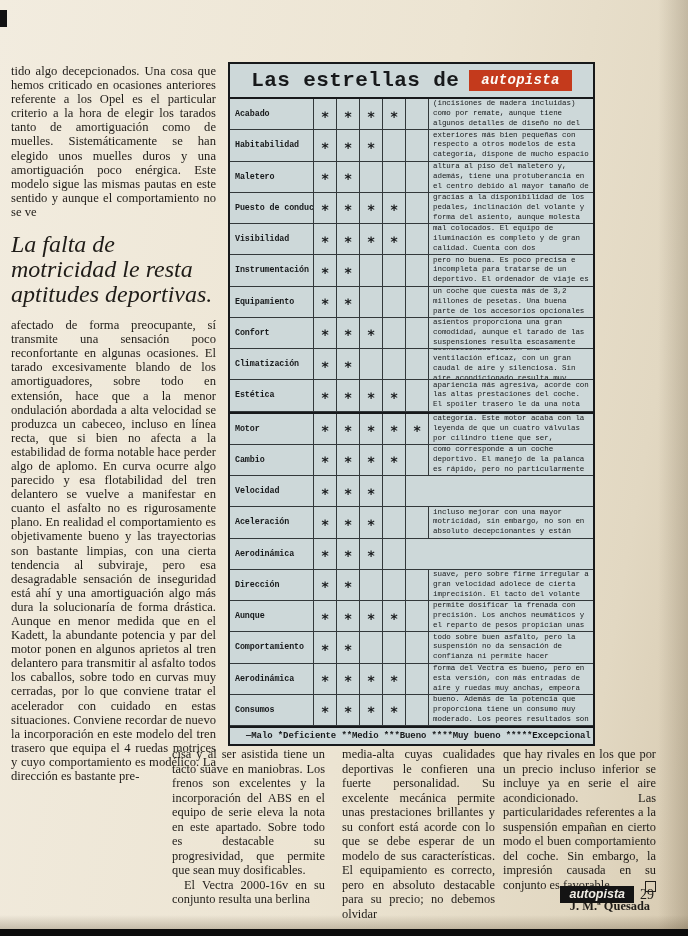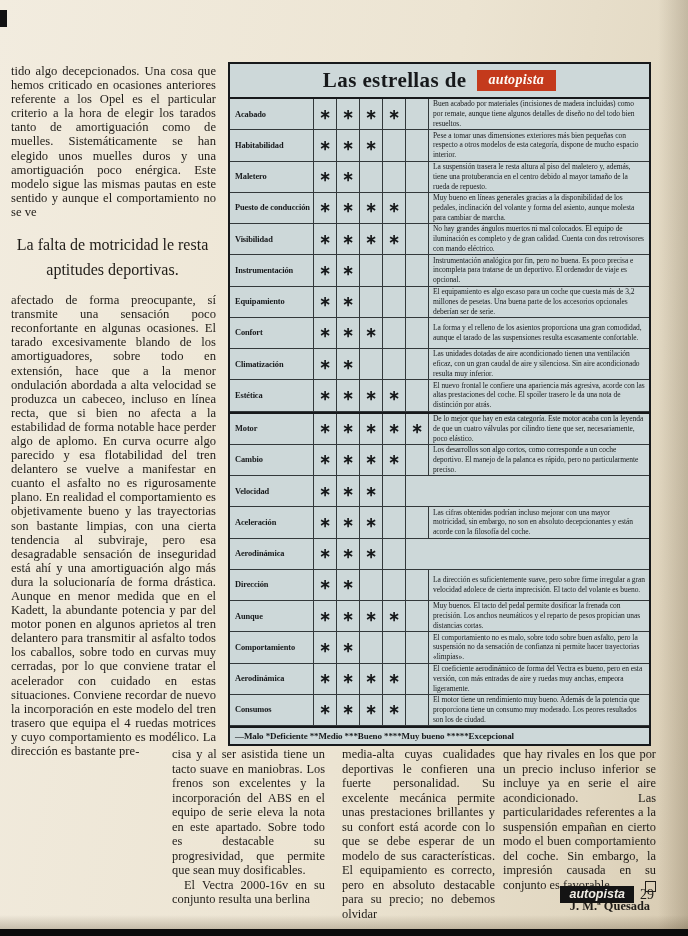--- a/index.html
+++ b/index.html
@@ -13,43 +13,43 @@
   .bottom-strip{position:absolute;left:0;bottom:0;width:100%;height:7px;background:#0c0c0c;}
   .bottom-shadow{position:absolute;left:0;bottom:7px;width:100%;height:14px;
     background:linear-gradient(to bottom,rgba(90,75,50,0),rgba(90,75,50,.28));}
   .right-edge{position:absolute;right:0;top:0;width:30px;height:100%;
     background:linear-gradient(to right,rgba(80,65,40,0),rgba(80,65,40,.22));}
 
   
   .col1{position:absolute;left:11px;top:64px;width:205px;height:800px;overflow:hidden;
     text-align:justify;font-size:12.6px;line-height:14.1px;}
   .col1 p{margin:0;}
-  .pullquote{text-align:center;font-size:16px;line-height:25px;
+  .pullquote{font-style:italic;text-align:left;font-size:24px;line-height:25px;
     margin:13px 2px 11px 0 !important;}
 
   
-  .startable{position:absolute;left:228px;top:62px;width:423px;height:684px;
+  .startable{position:absolute;left:228px;top:62px;width:367px;height:684px;
     background:#cdd8d9;border:2px solid #17191b;box-sizing:border-box;
-    display:flex;flex-direction:column;font-family:Liberation Serif, serif;color:#17191b;}
+    display:flex;flex-direction:column;font-family:Liberation Mono, monospace;color:#17191b;}
   .tbl-header{height:33px;flex:none;border-bottom:2px solid #17191b;
     display:flex;align-items:center;justify-content:center;gap:10px;}
   .tbl-title{font-size:21px;font-weight:800;letter-spacing:.4px;}
   .logo-red{background:#c43a1c;color:#fdfbf6;font-style:italic;font-weight:bold;
     font-size:14px;padding:2px 12px 3px;letter-spacing:.3px;}
   .tbl-rows{flex:1;display:flex;flex-direction:column;min-height:0;}
   .trow{flex:1;display:flex;border-bottom:1px solid #33383a;min-height:0;overflow:hidden;}
   .trow.section-break{border-top:2px solid #17191b;}
   .tlabel{width:78px;flex:none;padding-left:5px;display:flex;align-items:center;
     font-size:8.4px;font-weight:bold;letter-spacing:-.1px;white-space:nowrap;overflow:hidden;text-align:right;}
   .tstar{width:22px;flex:none;border-left:1px solid #33383a;display:flex;
     align-items:center;justify-content:center;font-size:14px;font-weight:bold;}
   .tcomment{flex:1;border-left:1px solid #33383a;padding:1px 4px;display:flex;align-items:center;
     font-size:7.5px;line-height:1.32;letter-spacing:-.05px;}
   .tbl-legend{height:16px;flex:none;border-top:2px solid #17191b;display:flex;align-items:center;
-    padding-left:5px;font-size:9px;font-weight:bold;letter-spacing:-.1px;}
+    padding-left:16px;font-size:9px;font-weight:bold;letter-spacing:-.1px;}
 
   
   .bcol{position:absolute;top:747px;width:153px;height:186px;overflow:hidden;
     text-align:justify;font-size:12.4px;line-height:14.5px;}
   .bcol p{margin:0;}
   .bcol p.indent{text-indent:12px;}
   #bcol2{left:172px;} #bcol3{left:342px;} #bcol4{left:503px;}
   .endmark{float:right;width:9px;height:9px;border:1px solid #1f1c18;margin-top:3px;}
   .signature{text-align:right;font-weight:bold;margin-top:7px;padding-right:6px;}
 

